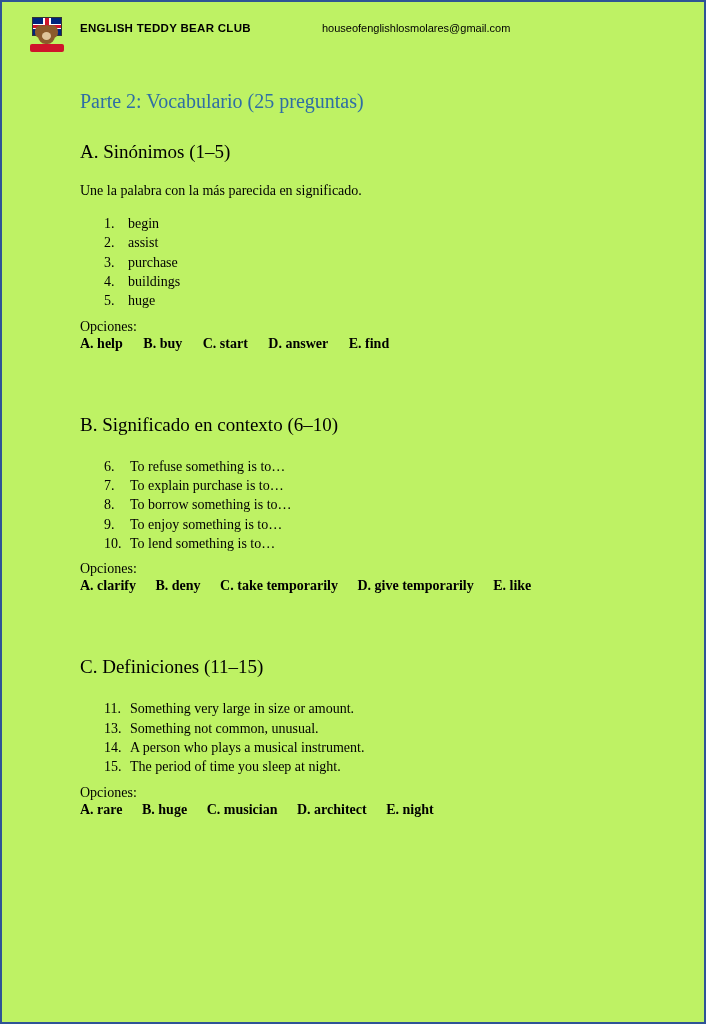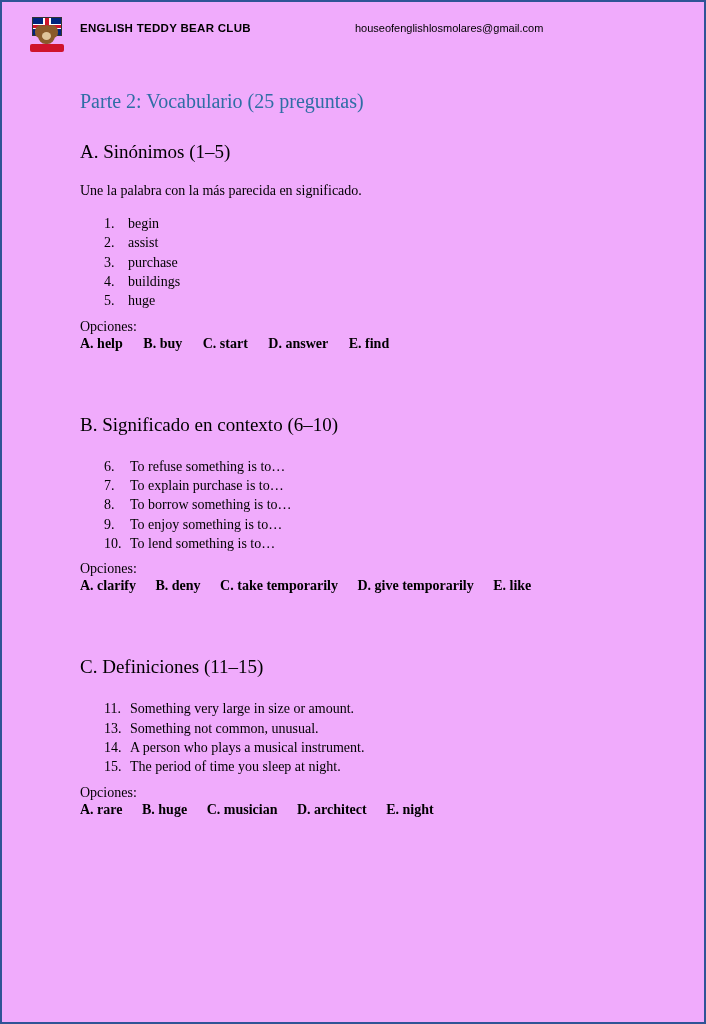--- a/index.html
+++ b/index.html
@@ -9,21 +9,21 @@
   }
   body {
     font-family: "Liberation Serif", serif;
     color: #000000;
   }
   .page {
     position: relative;
     width: 706px;
     height: 1024px;
     box-sizing: border-box;
-    background: #f0abfc;
+    background: #bef264;
     border: 2px solid #2f5496;
     overflow: hidden;
   }
   .inner {
     position: absolute;
     left: 0; top: 0; right: 0; bottom: 0;
     padding: 10px 26px 0 26px;
     box-sizing: border-box;
   }
 
@@ -91,21 +91,21 @@
     font-weight: bold;
     font-size: 11.5px;
     letter-spacing: 0.3px;
     margin-left: 16px;
     margin-top: 6px;
     white-space: nowrap;
   }
   .email {
     font-family: "Liberation Sans", sans-serif;
     font-size: 11px;
-    margin-left: 104px;
+    margin-left: 71px;
     margin-top: 6px;
     white-space: nowrap;
   }
 
   
   .content {
     padding-left: 52px;
     padding-right: 20px;
   }
   .part-title {

